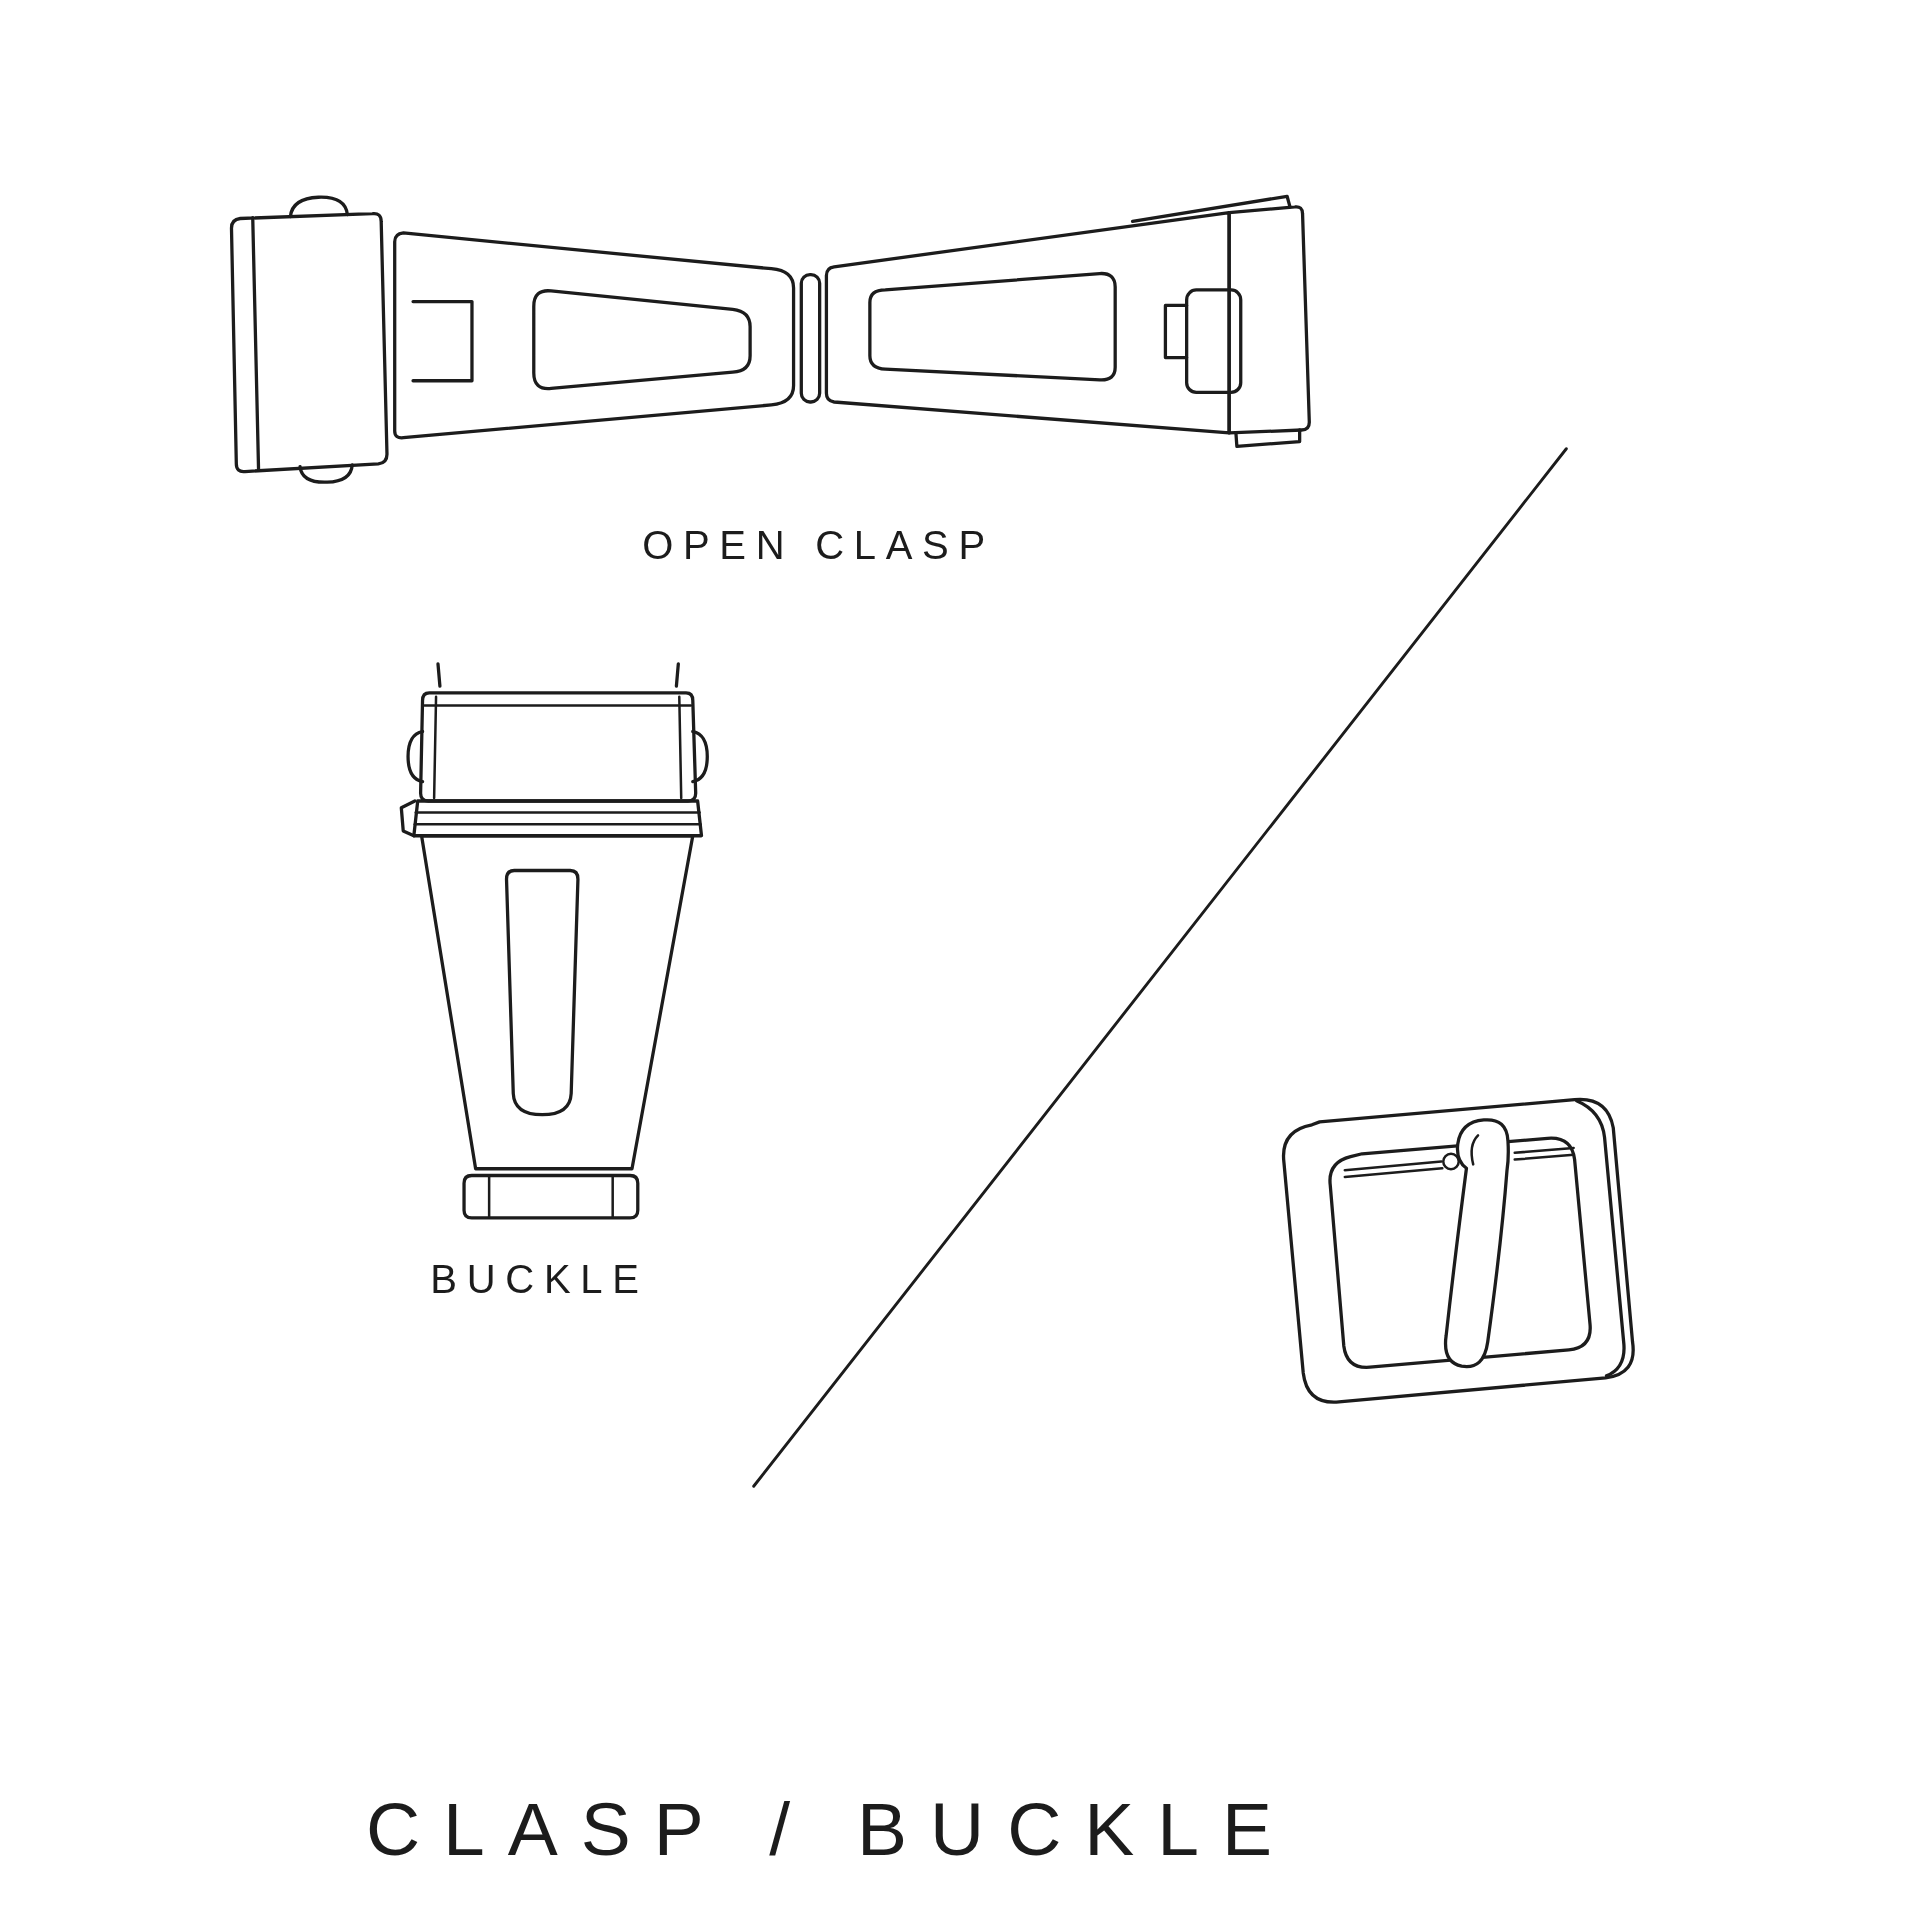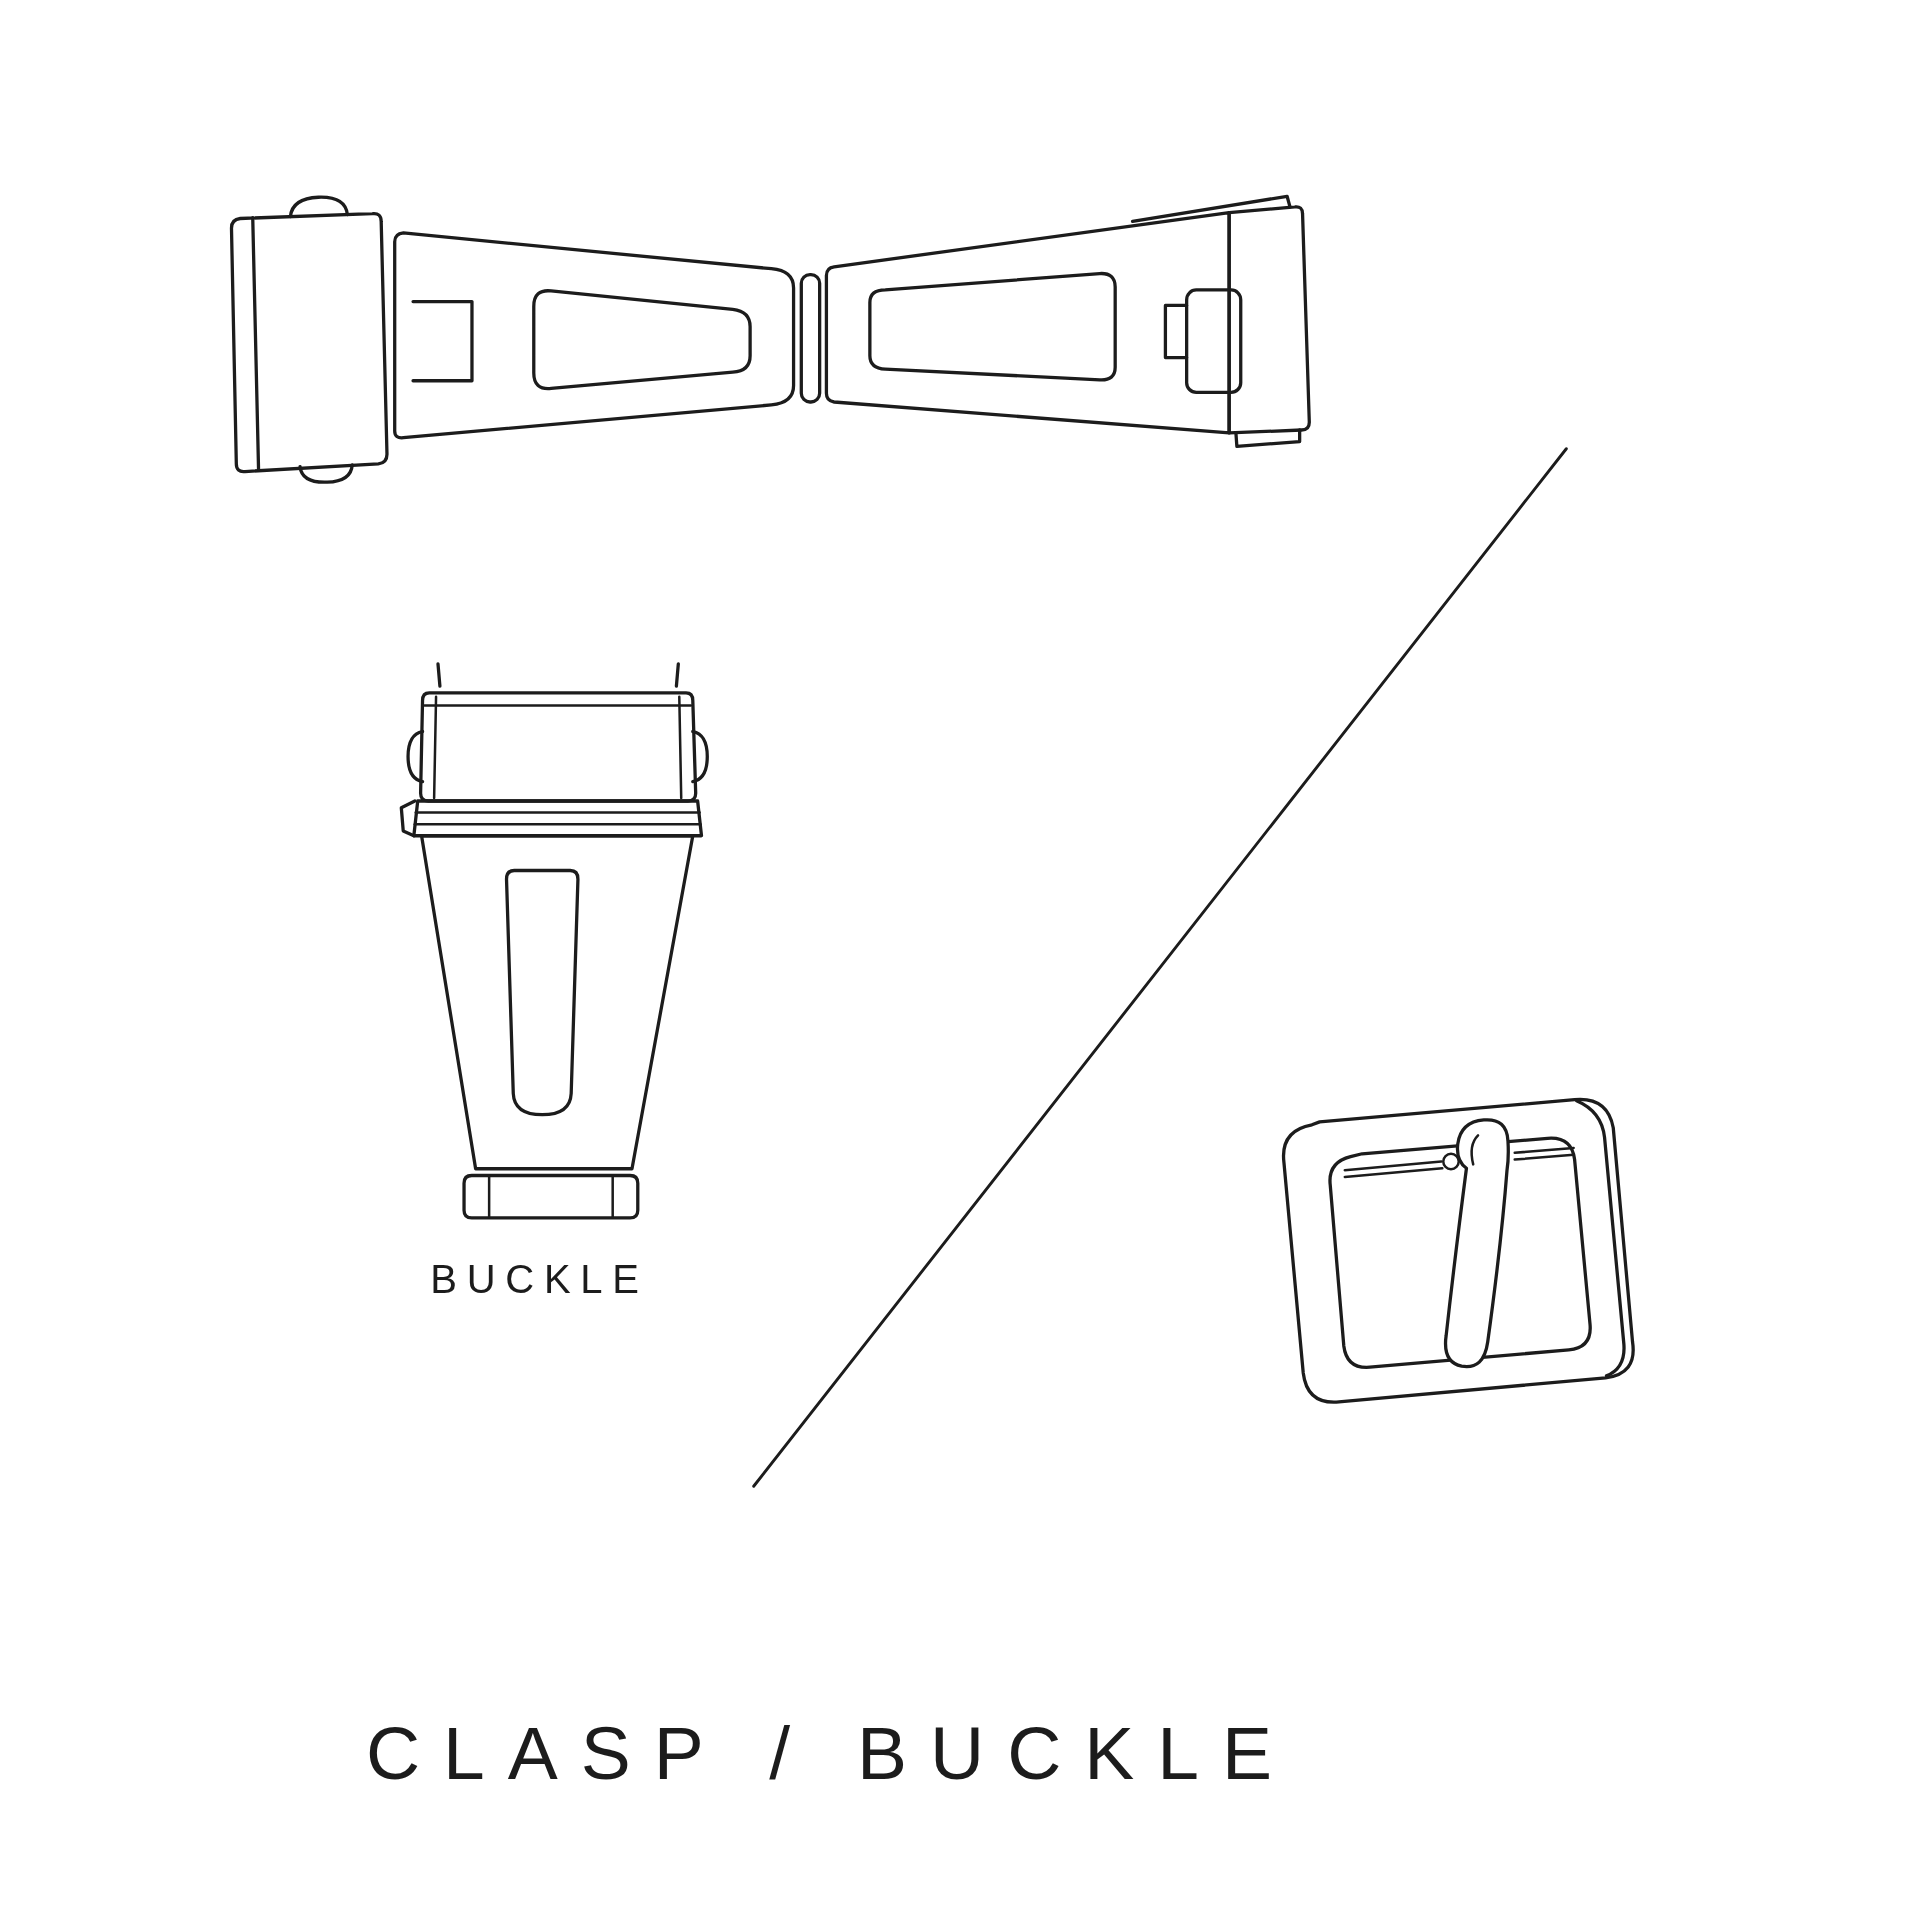--- a/index.html
+++ b/index.html
@@ -20,21 +20,21 @@
     text-align: center;
     font-size: 40px;
     letter-spacing: 9.7px;
     font-weight: 400;
     color: var(--ink);
     white-space: nowrap;
   }
   .title {
     position: absolute;
     left: 0; width: 1661px;
-    top: 1710px;
+    top: 1786px;
     text-align: center;
     font-size: 75px;
     letter-spacing: 23px;
     font-weight: 400;
     color: var(--ink);
     white-space: nowrap;
   }
   svg { display: block; }
   .stroke { fill: none; stroke: currentColor; stroke-width: 3.4; stroke-linecap: round; stroke-linejoin: round; }
   .stroke-thin { fill: none; stroke: currentColor; stroke-width: 2.6; stroke-linecap: round; stroke-linejoin: round; }
@@ -68,20 +68,21 @@
       <g>
         <path class="stroke" d="M 1048 38 L 1116 32 Q 1124 31 1124 39 L 1131 255 Q 1131 263 1123 263 L 1048 266 Z"></path>
         <path class="stroke" d="M 948 47 L 1108 21 L 1111 32"></path>
         <rect class="stroke" x="1004" y="118" width="56" height="106" rx="10"></rect>
         <path class="stroke" d="M 1004 188 L 982 188 L 982 134 L 1004 134"></path>
         <path class="stroke" d="M 1055 266 L 1056 280 L 1121 275 L 1121 263"></path>
       </g>
     </svg>
   </div>
 
+  <div class="caption" style="left:529px; width:579px; top:523px;">OPEN CLASP</div>
 
   <div class="illustration" style="left:382px; top:657px; width:333px; height:565px;">
     <svg width="333" height="565" viewBox="0 0 345 585">
       <g>
         <path class="stroke" d="M 60 30 L 58 7"></path>
         <path class="stroke" d="M 305 30 L 307 7"></path>
       </g>
       <g>
         <path class="stroke" d="M 49 37 Q 42 37 42 45 L 40 141 Q 40 149 48 149 L 317 149 Q 325 149 325 141 L 322 45 Q 322 37 315 37 Z"></path>
         <path class="stroke-thin" d="M 44 50 L 320 50"></path>

